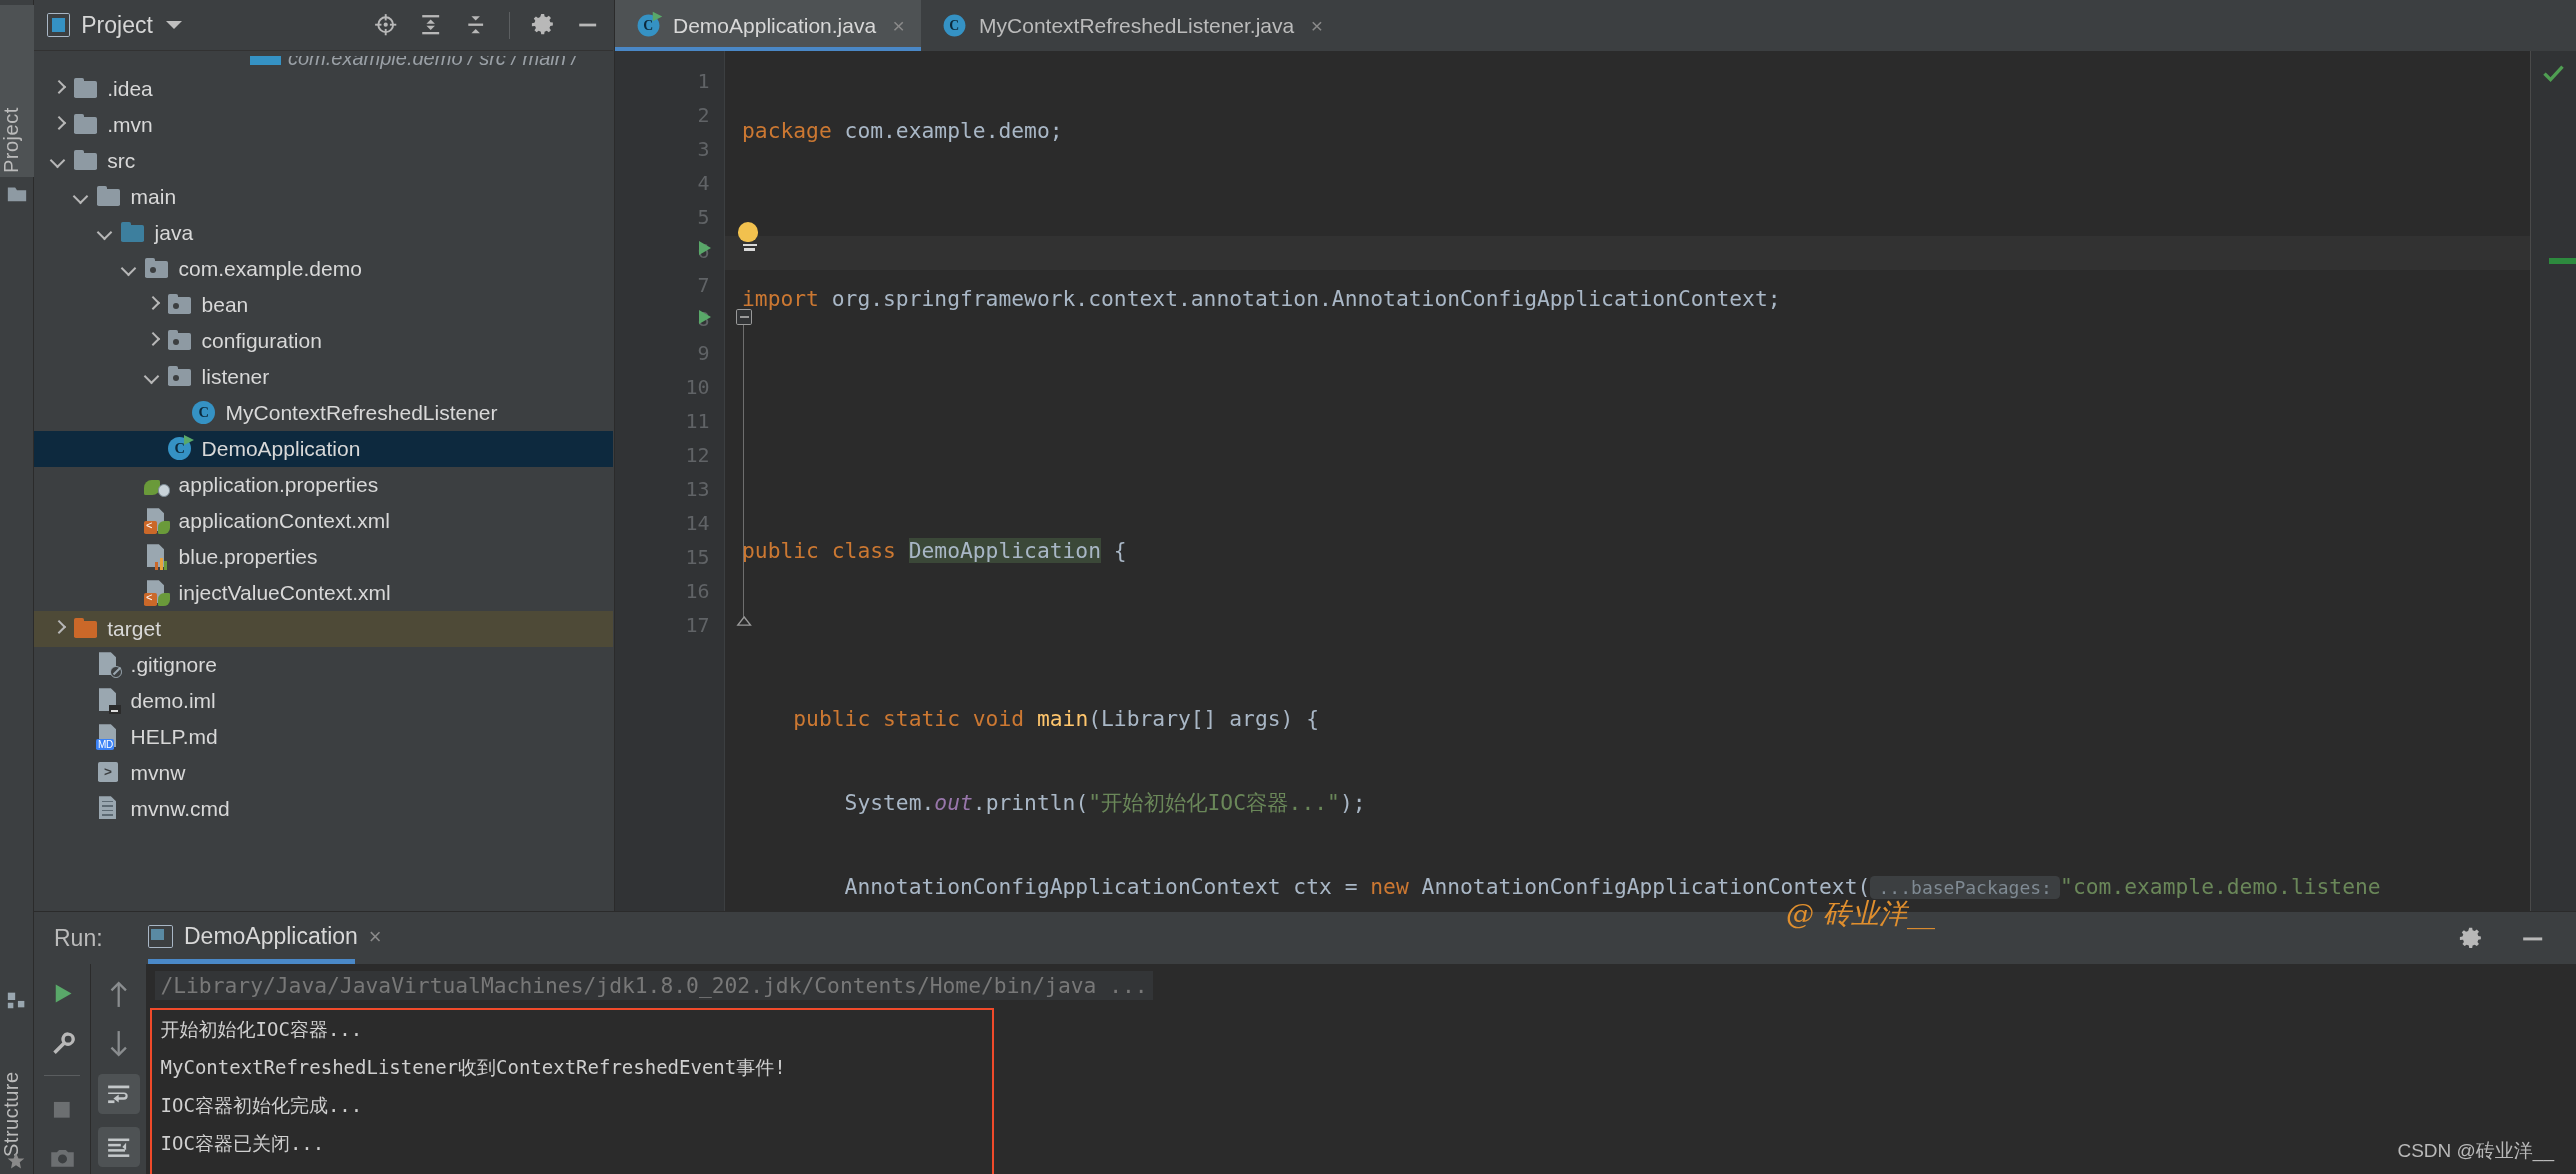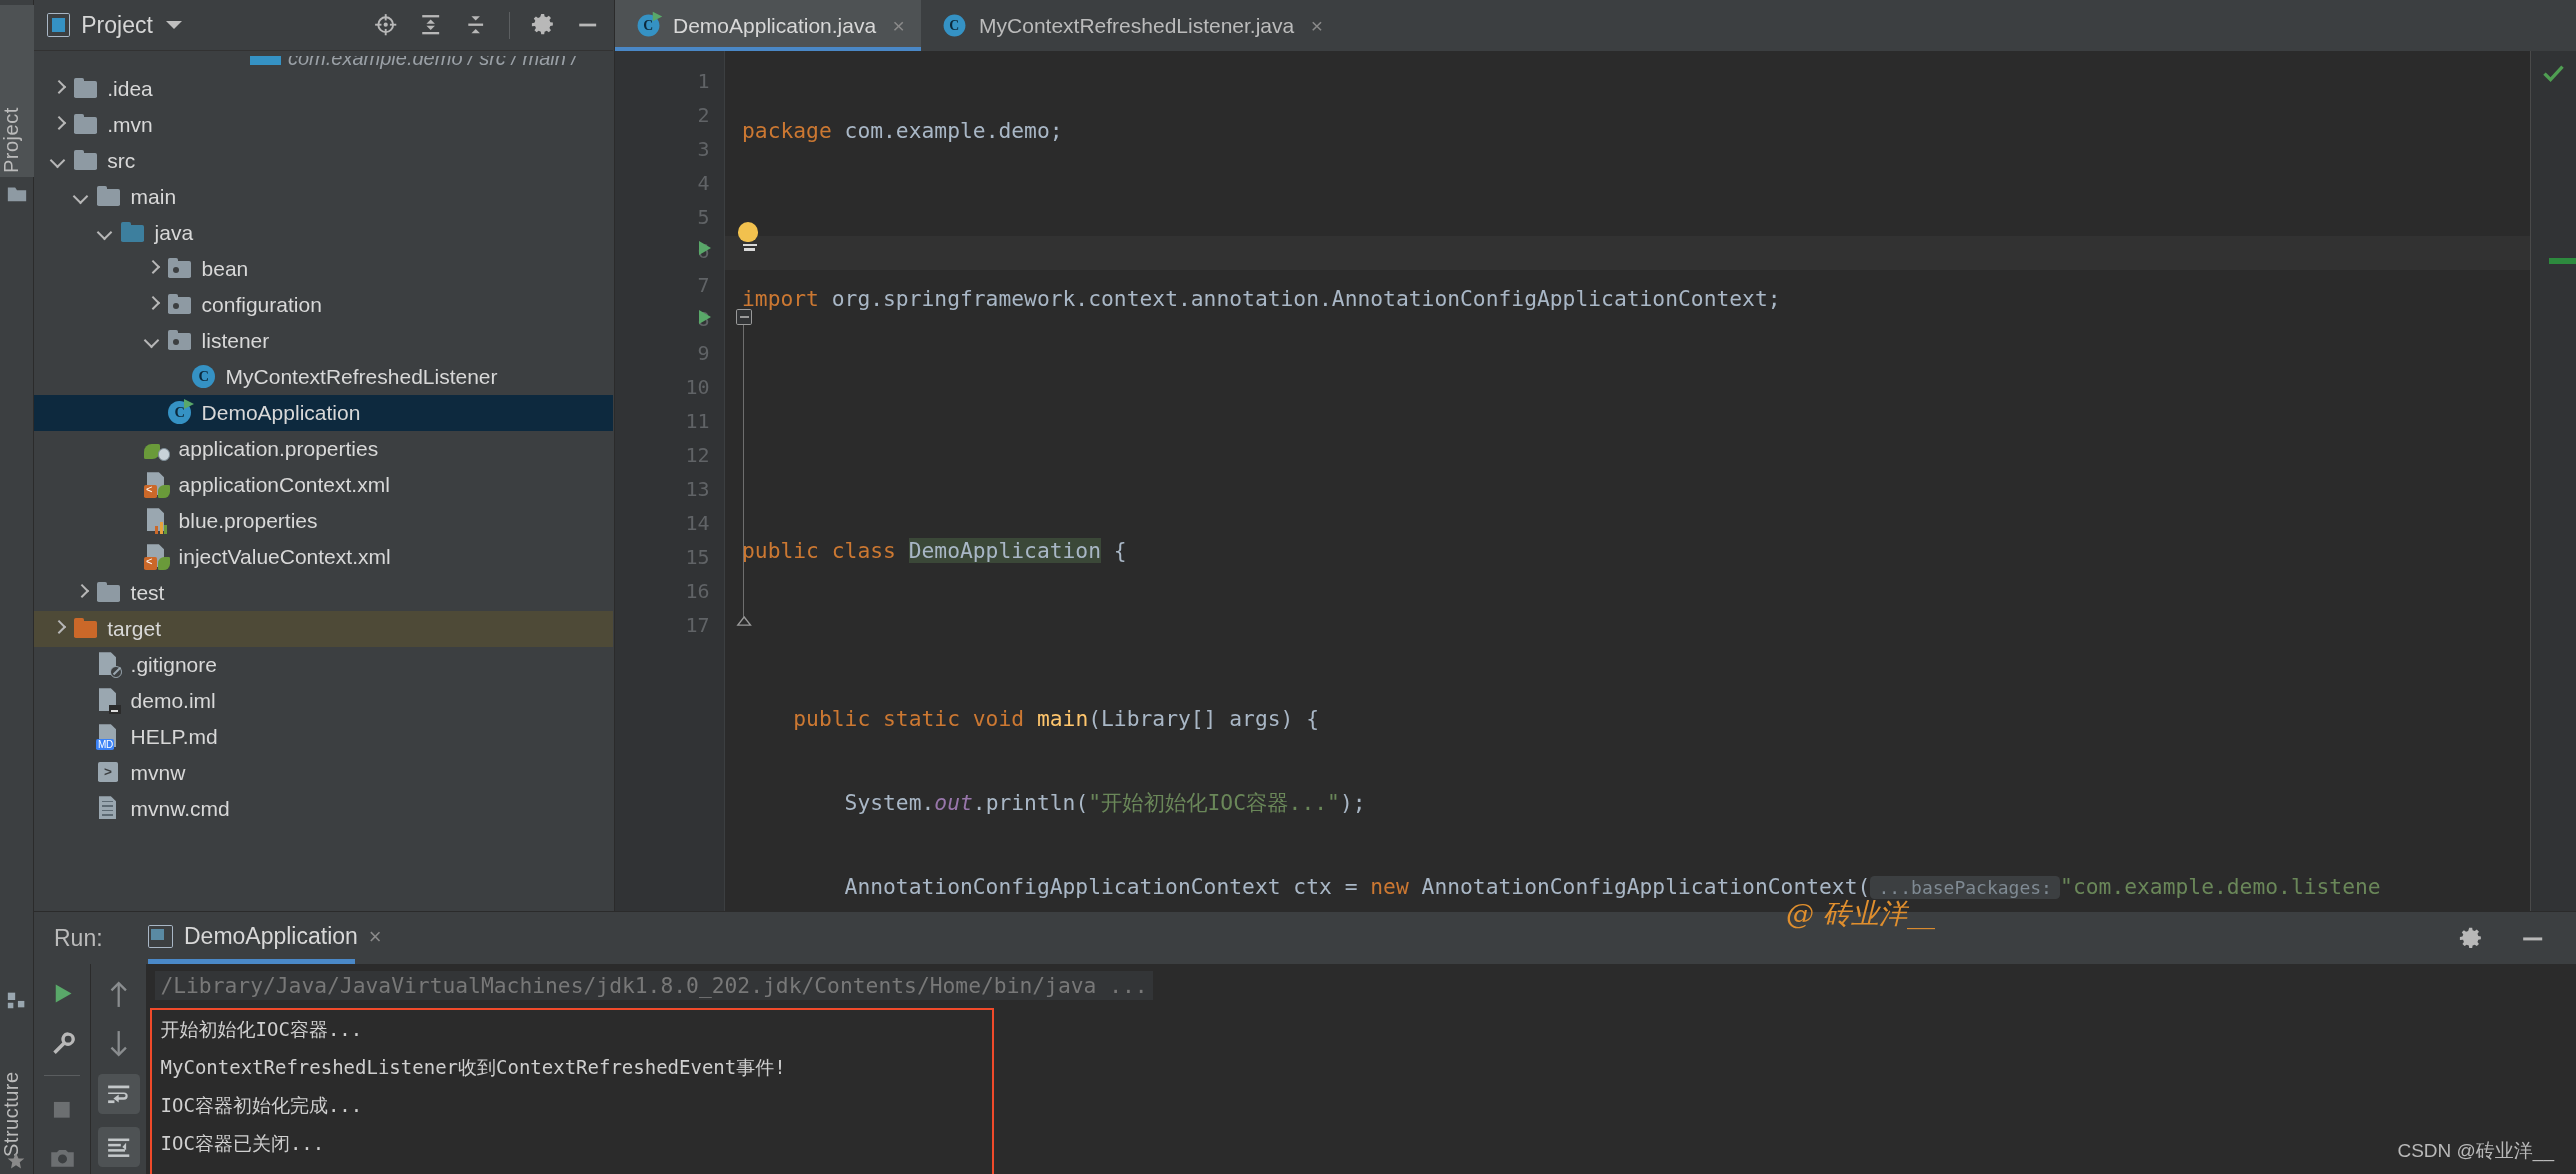--- a/index.html
+++ b/index.html
@@ -363,20 +363,28 @@
             <span class="ficon folder"></span>
             <span>main</span>
           </div>
           <div class="trow">
             <span style="display:inline-block;width:60px"></span>
             <span class="arrow down"></span>
             <span class="ficon folder folder-blue"></span>
             <span>java</span>
           </div>
           <div class="trow">
+            <span style="display:inline-block;width:84px"></span>
+            <span class="arrow down"></span>
+            <span class="ficon folder pkg">
+              <span class="dot"></span>
+            </span>
+            <span>com.example.demo</span>
+          </div>
+          <div class="trow">
             <span style="display:inline-block;width:107px"></span>
             <span class="arrow right"></span>
             <span class="ficon folder pkg">
               <span class="dot"></span>
             </span>
             <span>bean</span>
           </div>
           <div class="trow">
             <span style="display:inline-block;width:107px"></span>
             <span class="arrow right"></span>
@@ -444,26 +452,20 @@
           </div>
           <div class="trow">
             <span style="display:inline-block;width:84px"></span>
             <span class="arrow"></span>
             <span class="fileicon">
               <span class="pg"></span>
               <span class="sq-orange"></span>
               <span class="leaf"></span>
             </span>
             <span>injectValueContext.xml</span>
-          </div>
-          <div class="trow">
-            <span style="display:inline-block;width:36px"></span>
-            <span class="arrow right"></span>
-            <span class="ficon folder"></span>
-            <span>test</span>
           </div>
           <div class="trow sel-olive">
             <span style="display:inline-block;width:12.7px"></span>
             <span class="arrow right"></span>
             <span class="ficon folder folder-orange"></span>
             <span>target</span>
           </div>
           <div class="trow">
             <span style="display:inline-block;width:36px"></span>
             <span class="arrow"></span>

